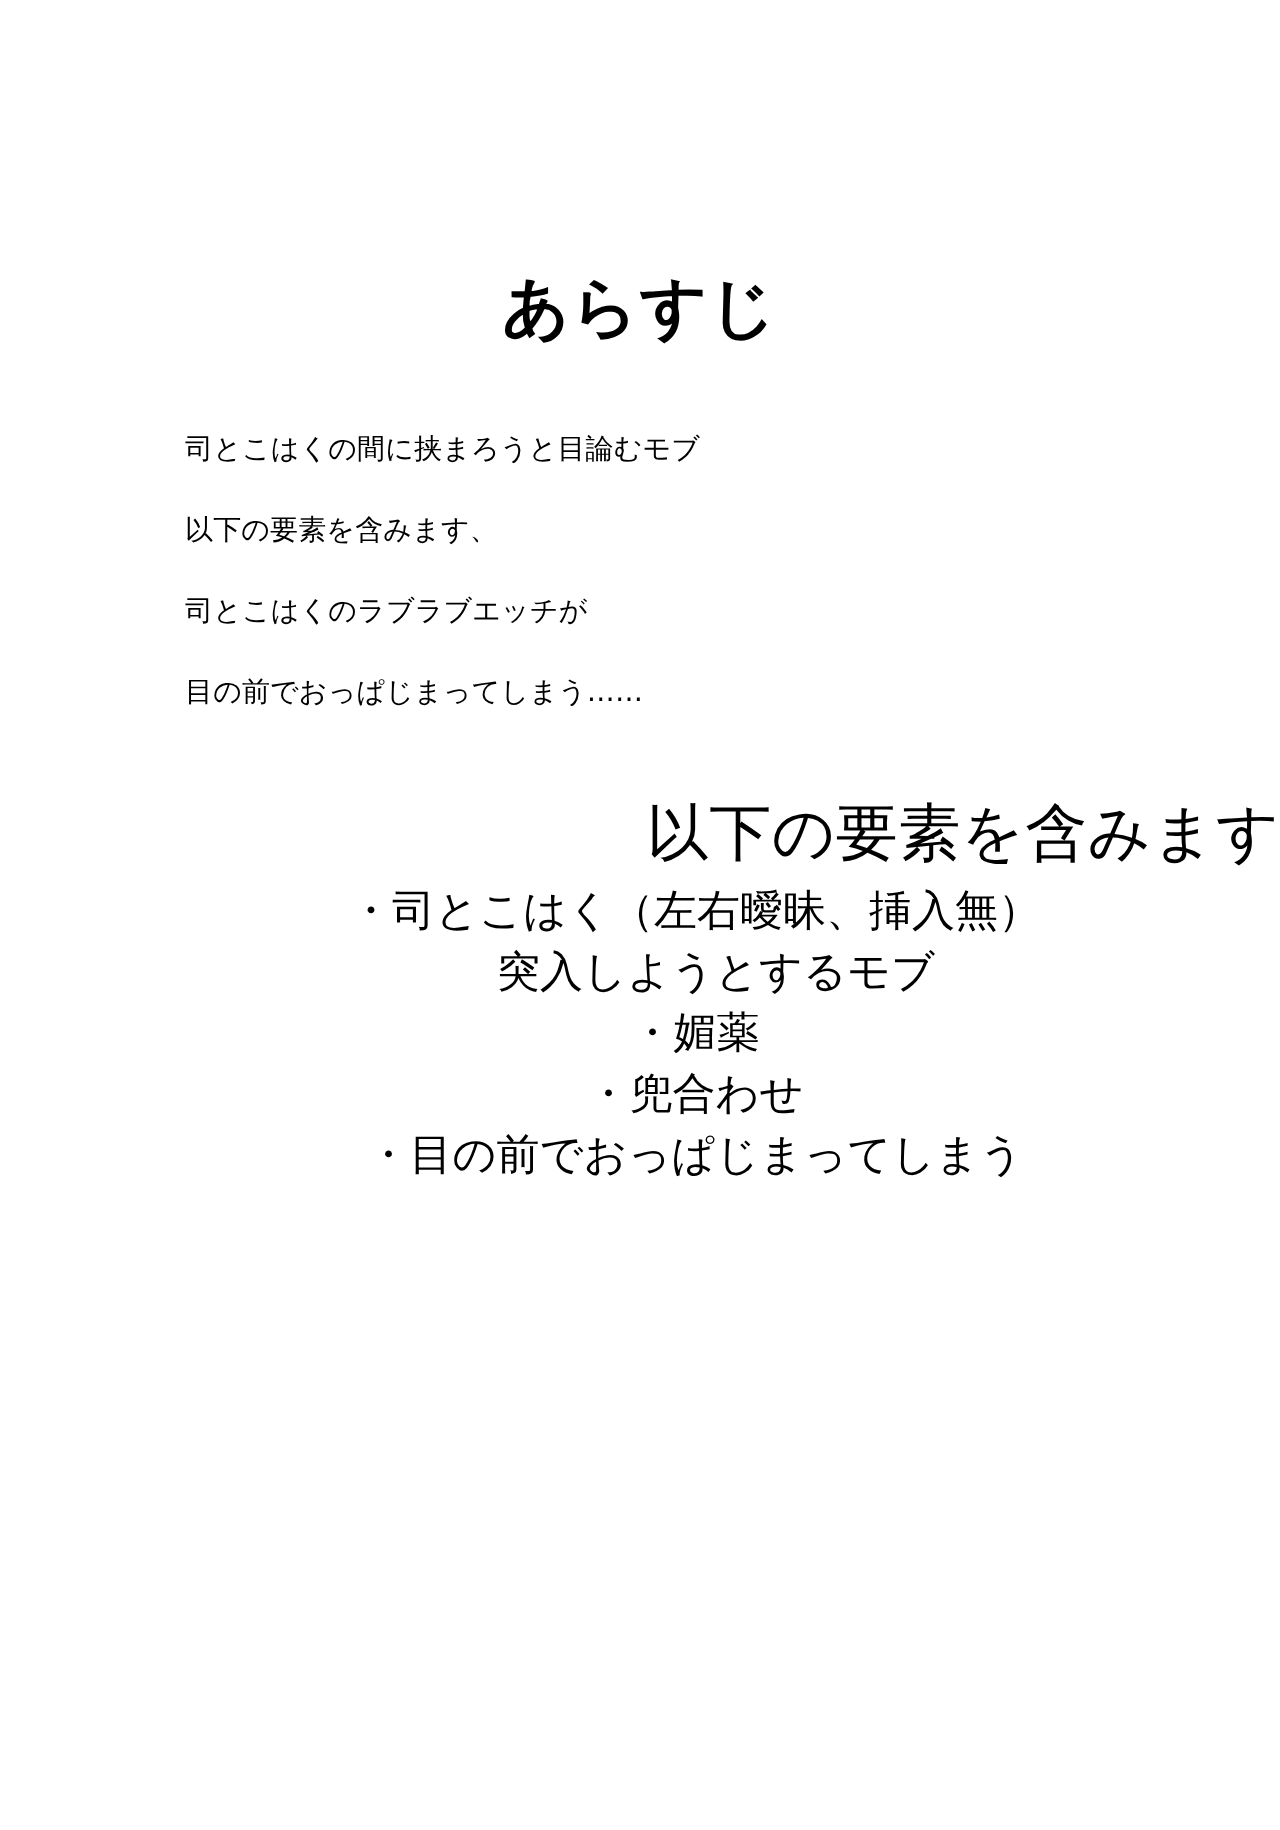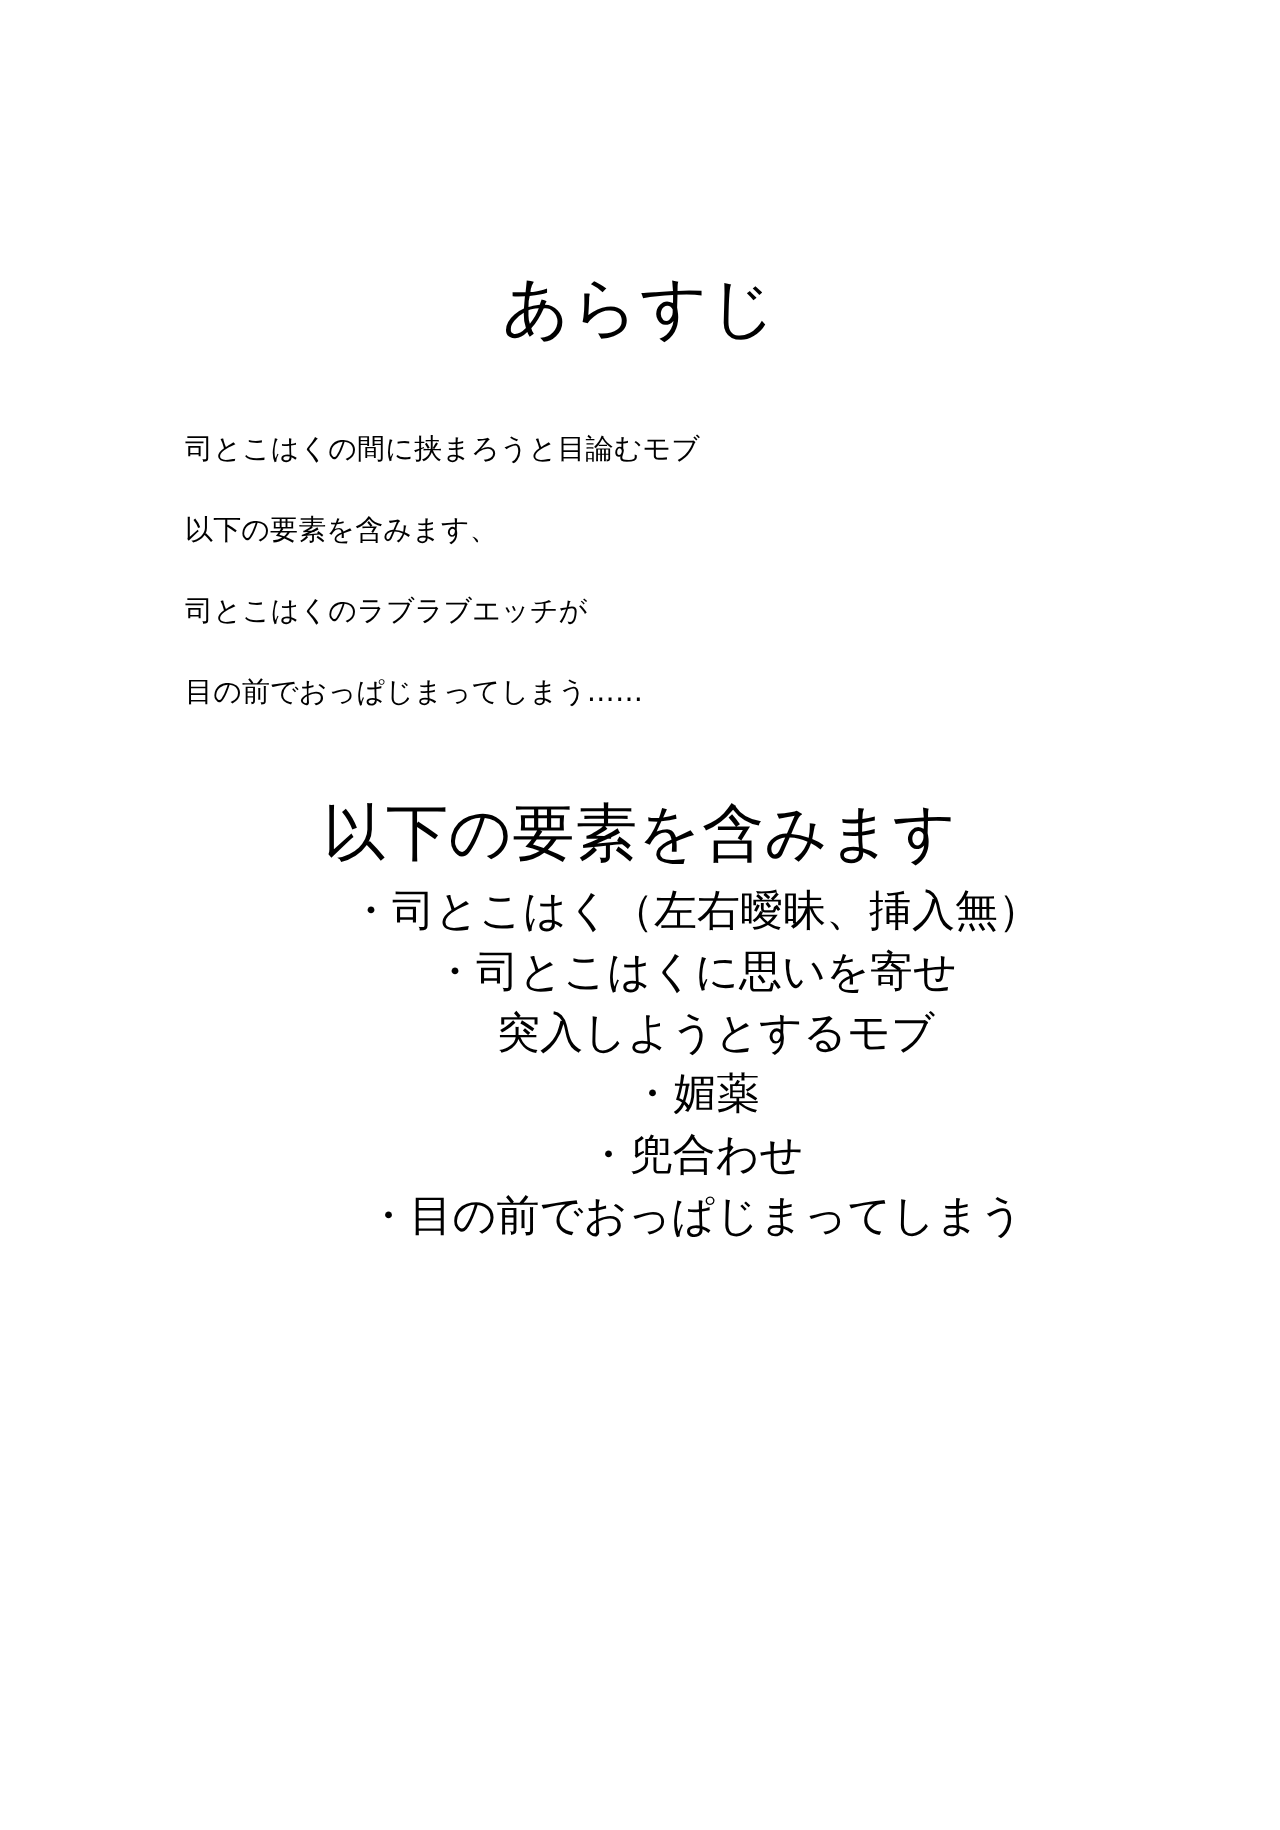--- a/index.html
+++ b/index.html
@@ -25,42 +25,42 @@
   }
   .synopsis-heading {
     position: absolute;
     left: 0;
     top: 228px;
     width: 1280px;
     text-align: center;
     font-size: 66px;
     line-height: 1.1;
     letter-spacing: 0.02em;
-    font-weight: 400;
+    font-weight: 700;
   }
   .synopsis-body {
     position: absolute;
     left: 185px;
     top: 388px;
     width: 1000px;
     font-size: 28px;
     line-height: 1.45;
     letter-spacing: 0.005em;
     white-space: pre-line;
   }
   .synopsis-body .line {
     display: block;
     white-space: pre;
   }
   .elements-heading {
     position: absolute;
     left: 0;
     top: 748px;
     width: 1280px;
-    text-align: center;
+    text-align: right;
     font-size: 62px;
     line-height: 1.1;
     letter-spacing: 0.01em;
     font-weight: 400;
   }
   .elements-list {
     position: absolute;
     left: 190px;
     top: 880px;
     width: 1010px;
@@ -89,20 +89,19 @@
     <span class="line">司とこはくの間に挟まろうと目論むモブ</span>
     <span class="line">以下の要素を含みます、</span>
     <span class="line">司とこはくのラブラブエッチが</span>
     <span class="line">目の前でおっぱじまってしまう……</span>
   </div>
 
   <h2 class="elements-heading">以下の要素を含みます</h2>
 
   <ul class="elements-list">
     <li>・司とこはく（左右曖昧、挿入無）</li>
-    <li>・司とこはくに思いを寄せ</li>
     <li class="indent">突入しようとするモブ</li>
     <li>・媚薬</li>
     <li>・兜合わせ</li>
     <li>・目の前でおっぱじまってしまう</li>
   </ul>
 
 </div>
 
 </body></html>

